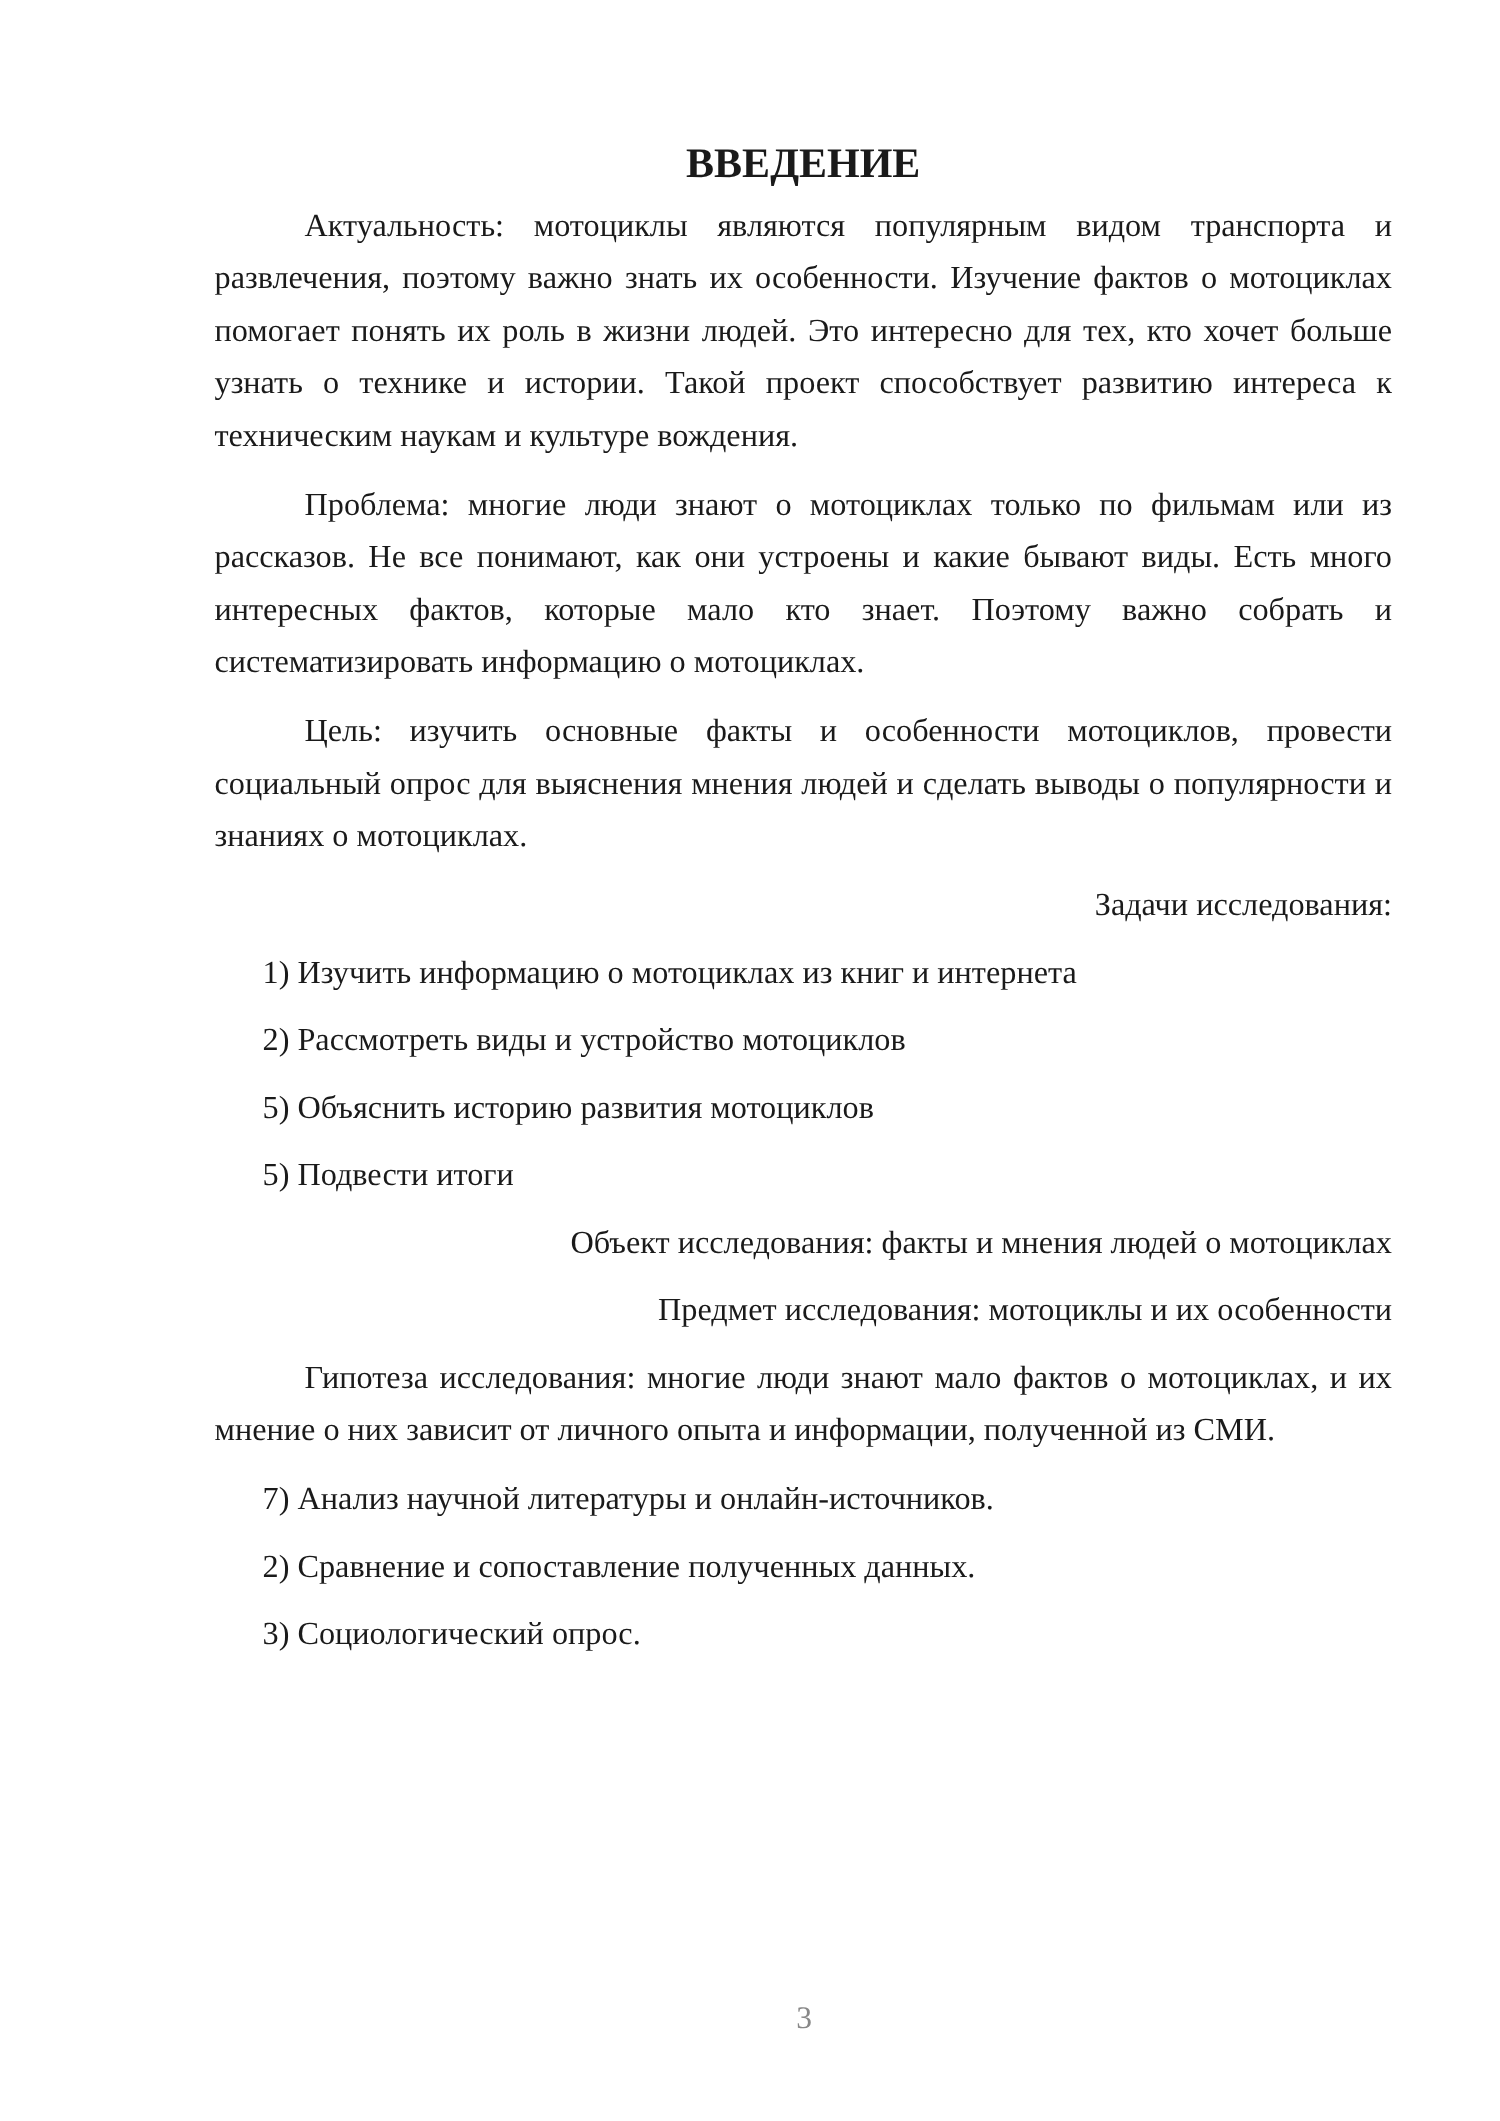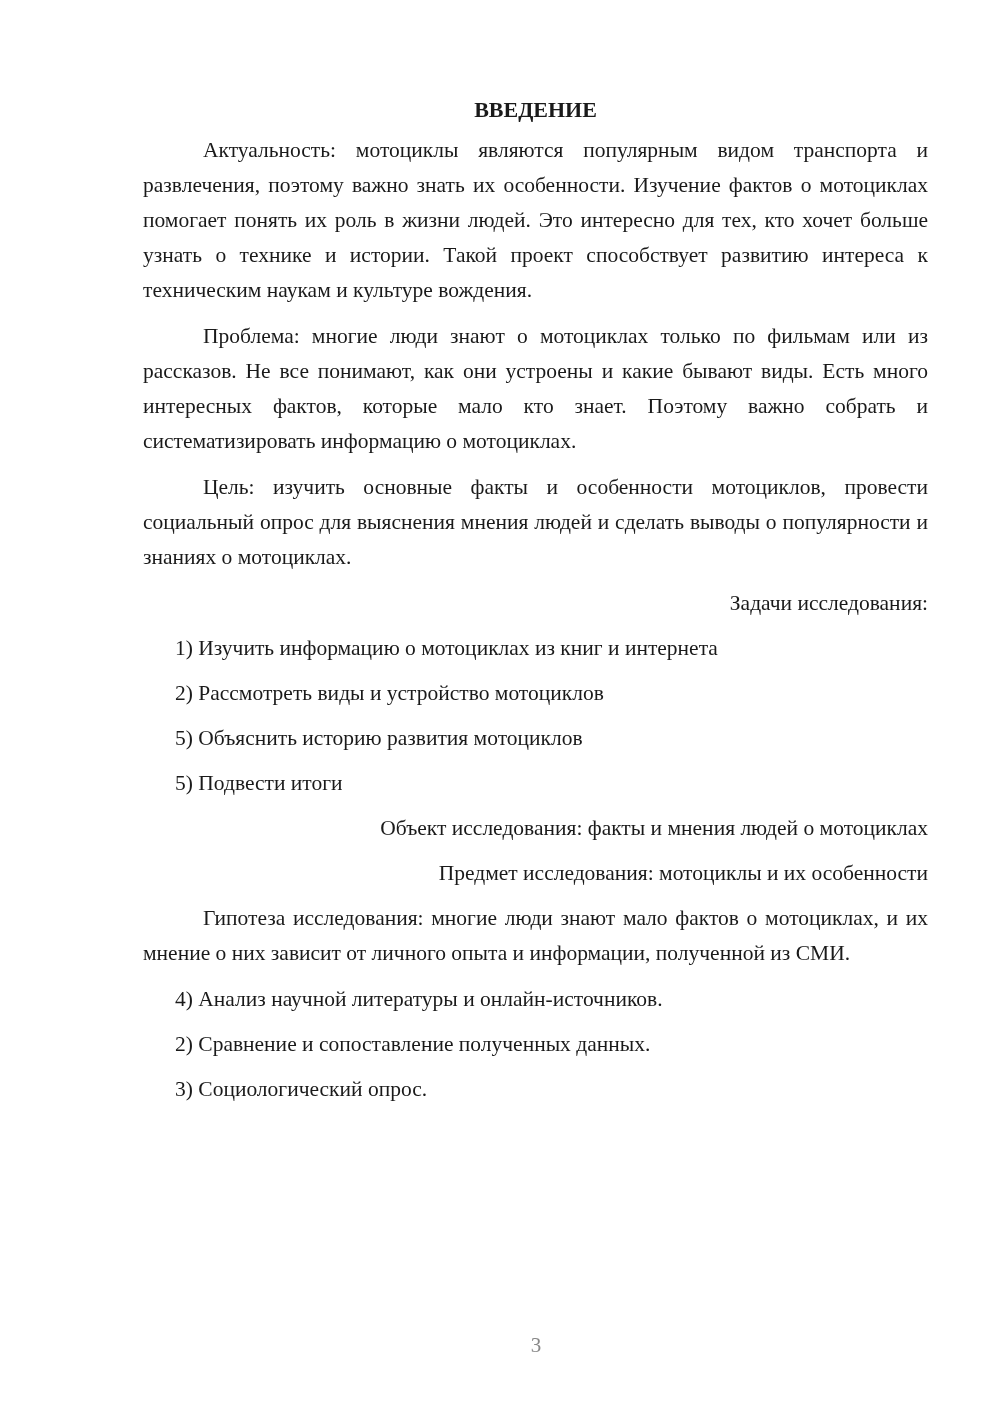--- a/index.html
+++ b/index.html
@@ -2,21 +2,21 @@
 <html><head>
   <meta charset="utf-8">
   <style>
     html, body { margin: 0; padding: 0; background: #ffffff; }
     body { width: 1000px; height: 1414px; position: relative; overflow: hidden; }
     .page {
       position: absolute; left: 143px; top: 92px; width: 785px;
       font-family: "Liberation Serif", serif; font-size: 21.5px; color: #1a1a1a;
       line-height: 35px;
     }
-    .title { text-align: center; font-weight: bold; margin: 0 0 6px 0; font-size: 22px; }
+    .title { text-align: center; font-weight: bold; margin: 0 0 6px 0; font-size: 28px; }
     .para { text-align: justify; text-indent: 60px; margin: 0 0 11px 0; }
     .single { text-indent: 60px; margin: 0 0 10px 0; text-align: right; }
     .list-item { padding-left: 32px; margin: 0 0 10px 0; white-space: nowrap; }
     .page-number {
       position: absolute; left: 0; width: 1000px; top: 1333px; text-align: center;
       font-family: "Liberation Serif", serif; font-size: 21px; color: #888888;
       padding-left: 72px; box-sizing: border-box;
     }
   </style>
 </head>
@@ -31,19 +31,19 @@
   <div>
     <p class="list-item">1) Изучить информацию о мотоциклах из книг и интернета</p>
     <p class="list-item">2) Рассмотреть виды и устройство мотоциклов</p>
     <p class="list-item">5) Объяснить историю развития мотоциклов</p>
     <p class="list-item">5) Подвести итоги</p>
   </div>
   <p class="single">Объект исследования: факты и мнения людей о мотоциклах</p>
   <p class="single">Предмет исследования: мотоциклы и их особенности</p>
   <p class="para">Гипотеза исследования: многие люди знают мало фактов о мотоциклах, и их мнение о них зависит от личного опыта и информации, полученной из СМИ.</p>
   <div>
-    <p class="list-item">4) Анализ научной литературы и онлайн-источников.</p>
+    <p class="list-item">7) Анализ научной литературы и онлайн-источников.</p>
     <p class="list-item">2) Сравнение и сопоставление полученных данных.</p>
     <p class="list-item">3) Социологический опрос.</p>
   </div>
 </div>
 
 <div class="page-number">3</div>
 
 </body></html>

